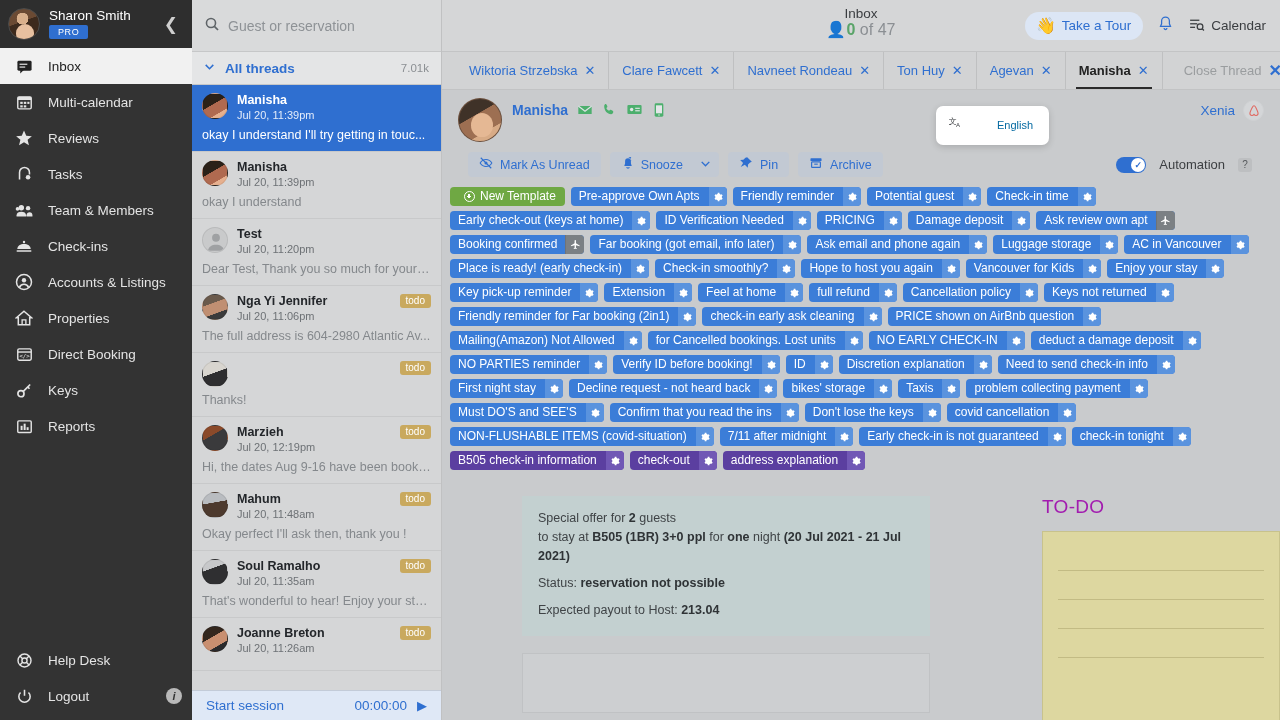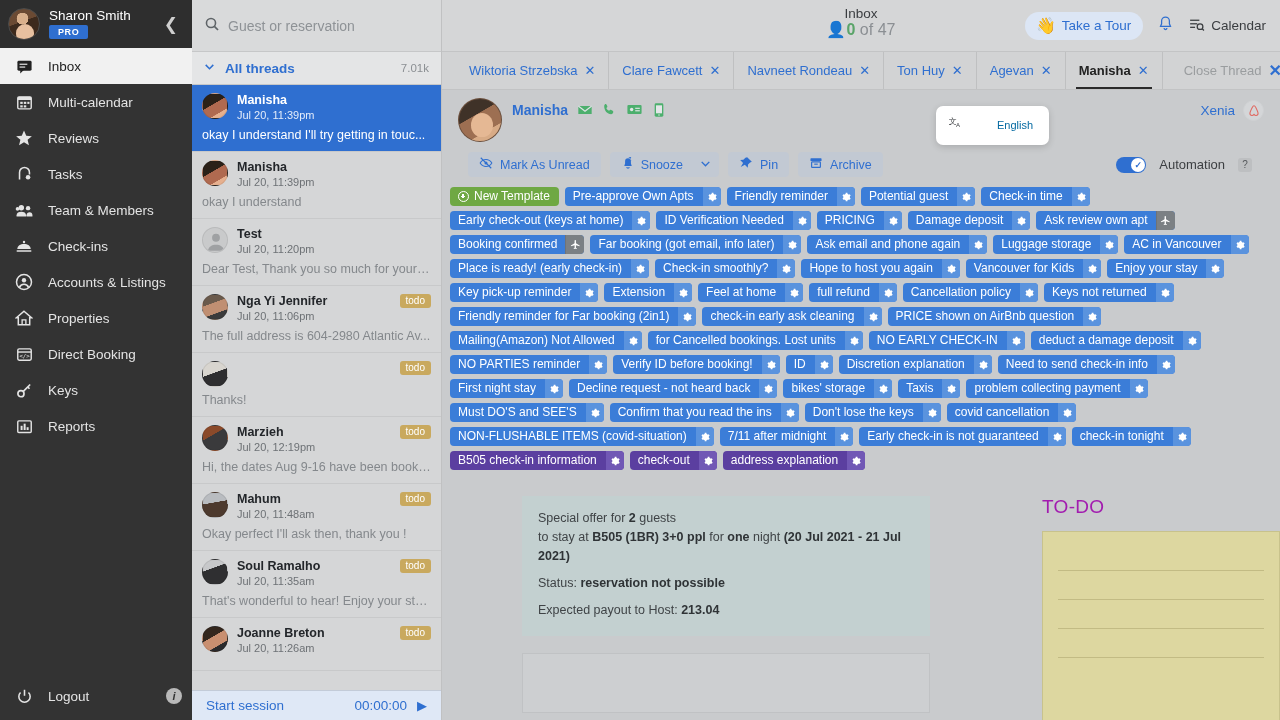--- a/index.html
+++ b/index.html
@@ -27,21 +27,21 @@
     border: 1px solid #4b4b4b; overflow: hidden; position: relative;
   }
   .sb-avatar::after{
     content:""; position:absolute; left:7px; top:15px; width:18px; height:18px;
     border-radius:50% 50% 45% 45%; background:#e7c0a0;
   }
   .sb-userinfo { display: flex; flex-direction: column; gap: 2px; flex: 1; min-width: 0; }
   .sb-username { font-size: 13.5px; color: #fff; line-height: 14px; white-space: nowrap; }
   .sb-pro {
     align-self: flex-start; background: #2f6fd0; color: #fff; font-size: 9px;
-    font-weight: bold; letter-spacing: .6px; padding: 2px 9px; border-radius: 2px;
+    font-weight: normal; letter-spacing: .6px; padding: 2px 9px; border-radius: 2px;
   }
   .sb-collapse { color: #cfcfcf; font-size: 17px; padding: 2px 4px; cursor: pointer; }
 
   .sb-nav { flex: 1; overflow: hidden; padding-top: 0; }
   .sb-item {
     height: 36px; display: flex; align-items: center; gap: 14px;
     padding: 0 10px 0 14px; font-size: 13.5px; color: #e4e4e4; cursor: pointer;
     white-space: nowrap;
   }
   .sb-item.active { background: #f1f1f1; color: #222; font-weight: normal; }
@@ -201,21 +201,21 @@
     white-space: nowrap; line-height: 19px;
   }
   .tpl .t-gear {
     width: 19px; display: flex; align-items: center; justify-content: center;
     background: #5a93de; border-left: 1px solid #3b7dd8; color: #fff; font-size: 10px;
   }
   .tpl.purple { background: #5b3fa0; }
   .tpl.purple .t-gear { background: #7158b5; border-left-color: #5b3fa0; }
   .tpl.grey-gear .t-gear { background: #7b8084; border-left-color: #6f7377; }
   .tpl.newtpl { background: #6fa843; }
-  .tpl.newtpl .t-text { font-weight: normal; gap: 5px; padding: 0 9px 0 8px; }
+  .tpl.newtpl .t-text { font-weight: normal; gap: 5px; padding: 0 9px 0 14px; }
   .plus-circ {
     width: 11px; height: 11px; border-radius: 50%; border: 1.5px solid #fff; position: relative;
     display: inline-block; flex: 0 0 11px;
   }
   .plus-circ::before, .plus-circ::after {
     content: ""; position: absolute; background: #fff;
   }
   .plus-circ::before { left: 2px; top: 3.5px; width: 4px; height: 1.5px; }
   .plus-circ::after { left: 3.2px; top: 2px; width: 1.5px; height: 4px; }
 
@@ -363,20 +363,33 @@
               <rect x="6.5" y="11" width="2.8" height="6" fill="currentColor"></rect>
               <rect x="10.8" y="8" width="2.8" height="9" fill="currentColor"></rect>
               <rect x="15" y="13" width="2.8" height="4" fill="currentColor"></rect>
             </svg>
           </span>
         <span>Reports</span>
       </div>
     </div>
 
     <div class="sb-bottom">
+      <div class="sb-item">
+        <span class="sb-ico">
+            <svg width="17" height="17" viewBox="0 0 24 24">
+              <circle cx="12" cy="12" r="9.2" fill="none" stroke="currentColor" stroke-width="2"></circle>
+              <circle cx="12" cy="12" r="3.6" fill="none" stroke="currentColor" stroke-width="2"></circle>
+              <line x1="5.5" y1="5.5" x2="9.4" y2="9.4" stroke="currentColor" stroke-width="2"></line>
+              <line x1="14.6" y1="14.6" x2="18.5" y2="18.5" stroke="currentColor" stroke-width="2"></line>
+              <line x1="18.5" y1="5.5" x2="14.6" y2="9.4" stroke="currentColor" stroke-width="2"></line>
+              <line x1="9.4" y1="14.6" x2="5.5" y2="18.5" stroke="currentColor" stroke-width="2"></line>
+            </svg>
+          </span>
+        <span>Help Desk</span>
+      </div>
       <div class="sb-item">
         <span class="sb-ico">
             <svg width="17" height="17" viewBox="0 0 24 24">
               <path d="M6.4 6.4a8 8 0 1 0 11.2 0" fill="none" stroke="currentColor" stroke-width="2.2"></path>
               <line x1="12" y1="2.5" x2="12" y2="11" stroke="currentColor" stroke-width="2.2"></line>
             </svg>
           </span>
         <span>Logout</span>
         <span class="sb-info-badge">i</span>
       </div>

